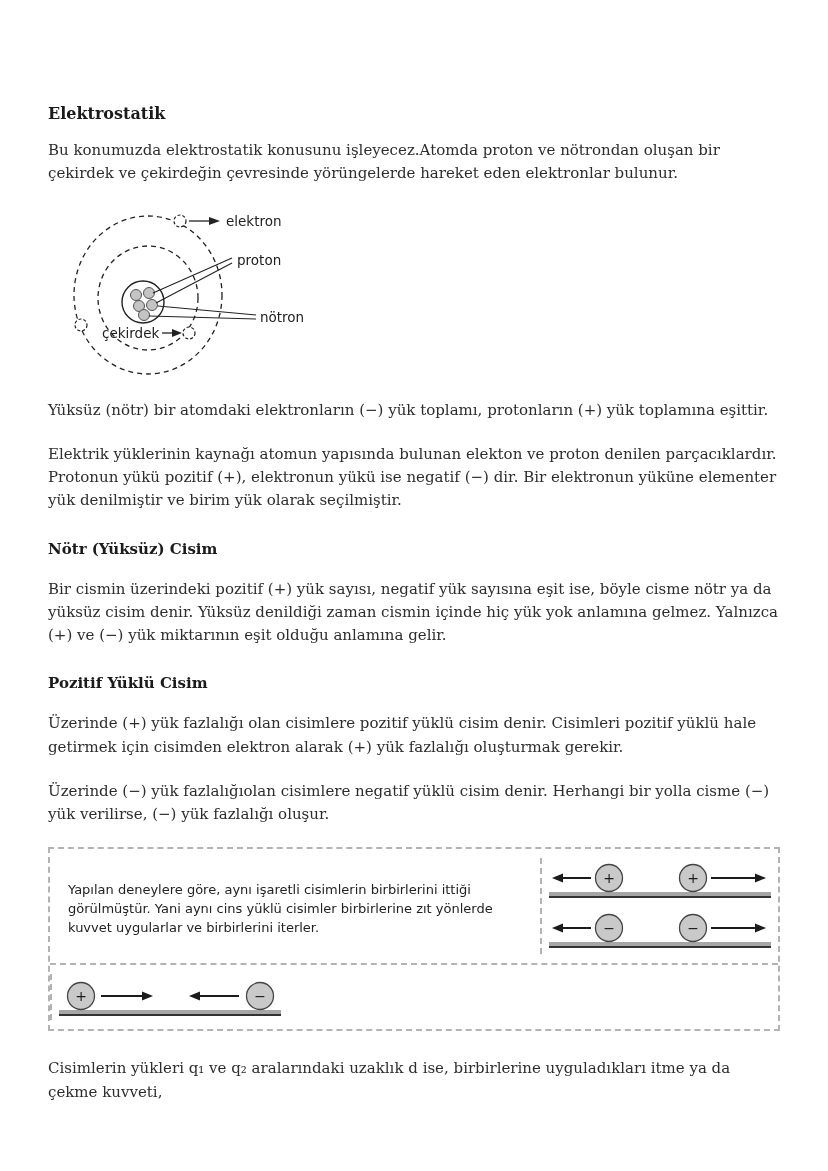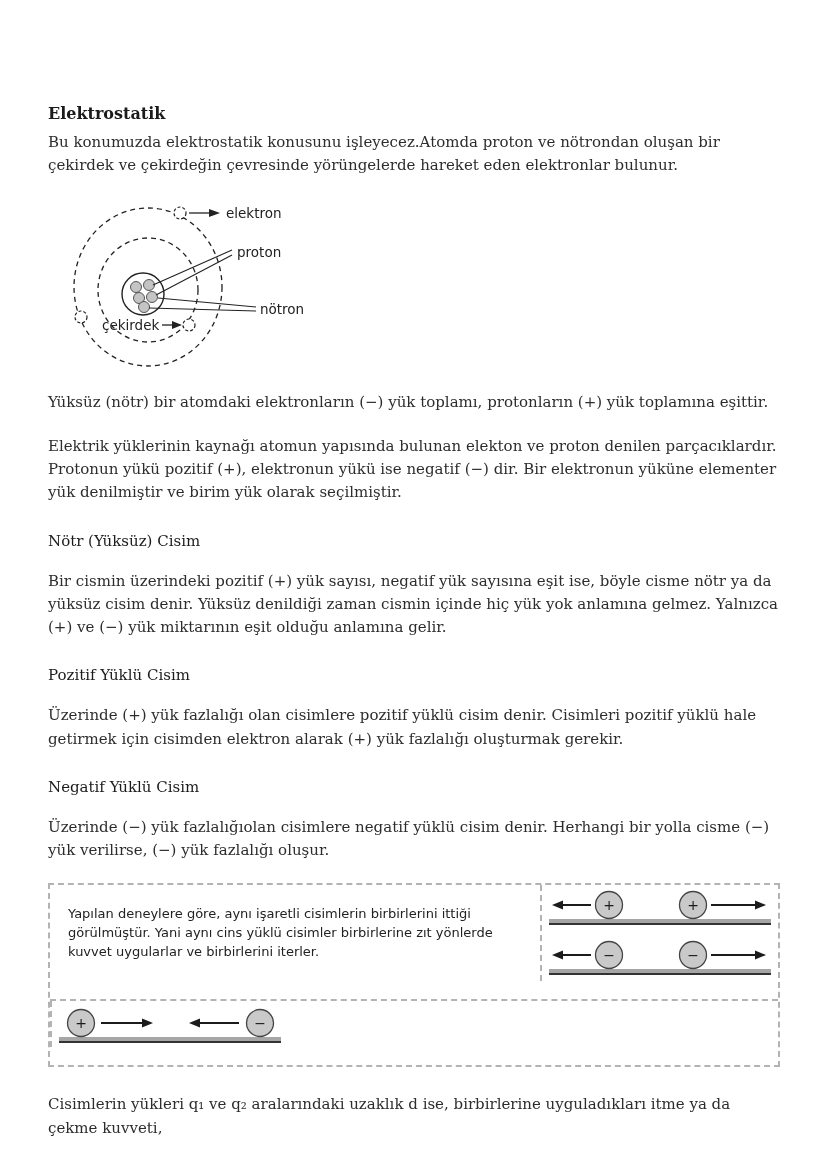--- a/index.html
+++ b/index.html
@@ -7,42 +7,42 @@
   body {
     width:828px; height:1171px; margin:0 auto;
     font-family:"DejaVu Serif", serif;
     color:#2d2d2d;
     overflow:hidden;
   }
   .page { padding:104px 48px 0 48px; }
 
   .doc-title {
     font-size:16px; font-weight:bold; color:#1b1b1b;
-    margin-bottom:8px;
+    margin-bottom:16px;
     font-family:"DejaVu Serif", serif;
   }
   .para {
     font-size:15px; line-height:1.55; margin-bottom:21px; color:#2d2d2d;
   }
   .section-heading {
-    font-size:15px; font-weight:normal; color:#1b1b1b;
+    font-size:15px; font-weight:bold; color:#1b1b1b;
     margin:27px 0 20px 0;
   }
 
   .atom-figure { margin:2px 0 16px 12px; }
   .atom-figure svg text {
     font-family:"DejaVu Sans", sans-serif;
     font-size:13.5px; fill:#222;
   }
 
   .exp-box {
     border:2px dashed #b3b3b3;
     margin:6px 0 26px 0;
   }
-  .exp-row { display:flex; align-items:flex-start;gap:13px; }
+  .exp-row { display:flex; align-items:center;gap:13px; }
   .exp-row.first { border-bottom:2px dashed #b3b3b3; }
   .exp-text {
     flex:1;
     padding:20px 18px 14px 18px;
     font-family:"DejaVu Sans", sans-serif;
     font-size:13px; line-height:1.45; color:#222;
   }
   .exp-row.second .exp-text { padding-top:12px; padding-bottom:12px; }
   .exp-fig {
     width:238px; flex:0 0 238px;
@@ -113,21 +113,20 @@
   <p class="para">Yüksüz (nötr) bir atomdaki elektronların (−) yük toplamı, protonların (+) yük toplamına eşittir.</p>
 
   <p class="para">Elektrik yüklerinin kaynağı atomun yapısında bulunan elekton ve proton denilen parçacıklardır. Protonun yükü pozitif (+), elektronun yükü ise negatif (−) dir. Bir elektronun yüküne elementer yük denilmiştir ve birim yük olarak seçilmiştir.</p>
 
   <h2 class="section-heading">Nötr (Yüksüz) Cisim</h2>
   <p class="para">Bir cismin üzerindeki pozitif (+) yük sayısı, negatif yük sayısına eşit ise, böyle cisme nötr ya da yüksüz cisim denir. Yüksüz denildiği zaman cismin içinde hiç yük yok anlamına gelmez. Yalnızca (+) ve (−) yük miktarının eşit olduğu anlamına gelir.</p>
 
   <h2 class="section-heading">Pozitif Yüklü Cisim</h2>
   <p class="para">Üzerinde (+) yük fazlalığı olan cisimlere pozitif yüklü cisim denir. Cisimleri pozitif yüklü hale getirmek için cisimden elektron alarak (+) yük fazlalığı oluşturmak gerekir.</p>
 
-  <h2 class="section-heading">Negatif Yüklü Cisim</h2>
   <p class="para">Üzerinde (−) yük fazlalığıolan cisimlere negatif yüklü cisim denir. Herhangi bir yolla cisme (−) yük verilirse, (−) yük fazlalığı oluşur.</p>
 
   <div class="exp-box">
 
     <div class="exp-row first row1">
       <div class="exp-text">Yapılan deneylere göre, aynı işaretli cisimlerin birbirlerini ittiği görülmüştür. Yani aynı cins yüklü cisimler birbirlerine zıt yönlerde kuvvet uygularlar ve birbirlerini iterler.</div>
       <div class="exp-fig">
         <svg width="226" height="96" viewBox="0 0 226 96">
 
           <rect x="2" y="34" width="222" height="4" fill="#a6a6a6"></rect>

